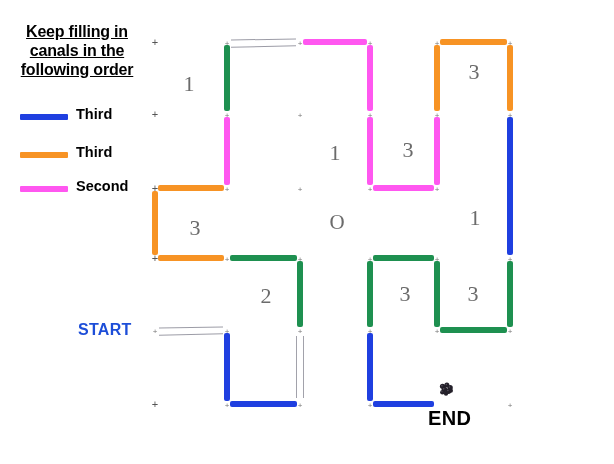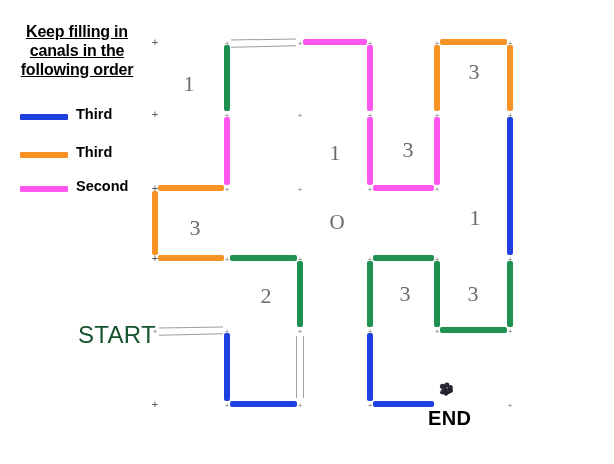--- a/index.html
+++ b/index.html
@@ -44,21 +44,21 @@
   .ghost.h{height:1.4px;background:#8b8b96;opacity:.85;}
   .ghost.v{width:1.4px;background:#8b8b96;opacity:.8;}
   .cellnum{
     position:absolute;font-family:"Liberation Serif",serif;
     font-size:22px;color:#6b6b6b;
     transform:translate(-50%,-50%);
     user-select:none;
   }
   .cellnum.ring{font-size:21px;}
   #start-label{
-    position:absolute;font-size:24px;font-weight:normal;color:#14532d;
+    position:absolute;font-size:16px;font-weight:bold;color:#1d4ed8;
     letter-spacing:0.3px;white-space:nowrap;
   }
   #end-label{
     position:absolute;font-size:20px;font-weight:bold;color:#000;
     letter-spacing:0.3px;white-space:nowrap;
   }
   #end-berry{position:absolute;width:18px;height:17px;}
 </style>
 </head>
 <body>

